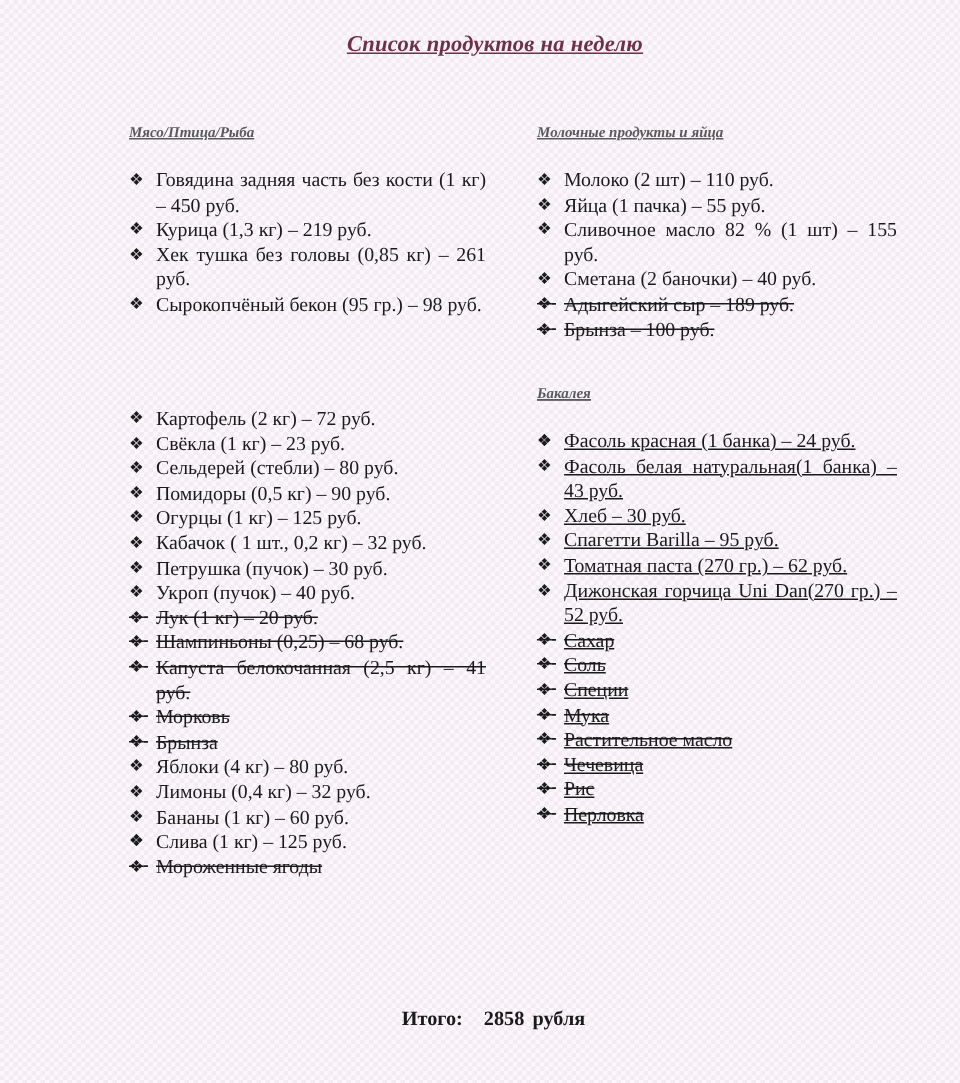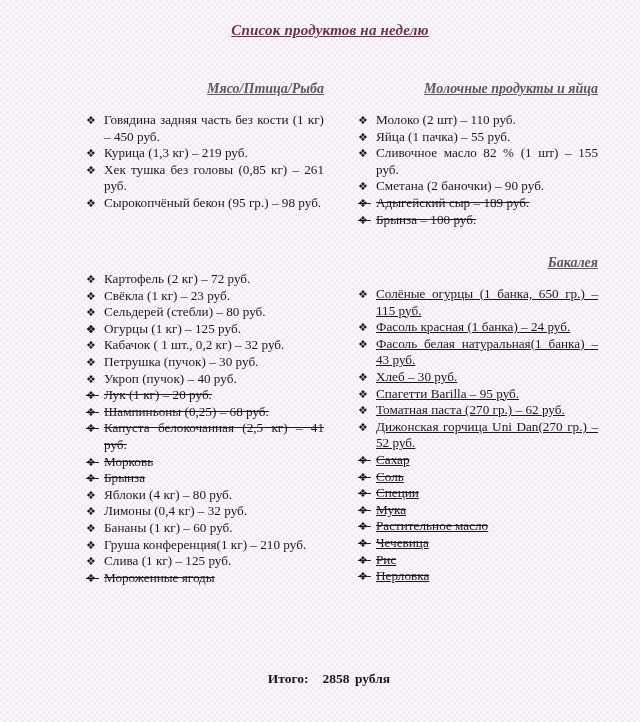--- a/index.html
+++ b/index.html
@@ -17,21 +17,21 @@
   .title {
     position:absolute; top:22px; left:0; width:660px; text-align:center;
     font-size:15px; font-weight:bold; font-style:italic; text-decoration:underline;
     color:#6e3048; letter-spacing:0.2px;
   }
   .col { position:absolute; }
   .col.left { left:86px; width:238px; }
   .col.right { left:358px; width:240px; }
   .section { position:absolute; left:0; width:100%; }
   .sec-head {
-    text-align:right; font-size:14px; font-weight:bold; font-style:italic;
+    text-align:left; font-size:10px; font-weight:bold; font-style:italic;
     text-decoration:underline; color:#5a5a5a; height:17px; line-height:17px;
   }
   ul.items { list-style:none; margin:0; padding:0; }
   ul.items li {
     position:relative; padding-left:18px; font-size:13.2px; line-height:16.6px;
     text-align:justify;
   }
   ul.items li .bullet {
     position:absolute; left:0; top:0; width:14px; font-size:11px; line-height:16.6px;
   }
@@ -57,56 +57,56 @@
         <li><span class="bullet">❖</span><span class="txt">Курица (1,3 кг) – 219 руб.</span></li>
         <li><span class="bullet">❖</span><span class="txt"> Хек тушка без головы (0,85 кг) – 261 руб.</span></li>
         <li><span class="bullet">❖</span><span class="txt">Сырокопчёный бекон (95 гр.) – 98 руб.</span></li>
       </ul>
   </div>
   <div class="section" style="top:256px;">
     <ul class="items" style="margin-top:15px;">
         <li><span class="bullet">❖</span><span class="txt">Картофель (2 кг) – 72 руб.</span></li>
         <li><span class="bullet">❖</span><span class="txt">Свёкла (1 кг) – 23 руб.</span></li>
         <li><span class="bullet">❖</span><span class="txt">Сельдерей (стебли) – 80 руб.</span></li>
-        <li><span class="bullet">❖</span></li>
+        <li><span class="bullet">❖</span><span class="txt">Помидоры (0,5 кг) – 90 руб.</span></li>
         <li><span class="bullet">❖</span><span class="txt">Огурцы (1 кг) – 125 руб.</span></li>
         <li><span class="bullet">❖</span><span class="txt">Кабачок ( 1 шт., 0,2 кг) – 32 руб.</span></li>
         <li><span class="bullet">❖</span><span class="txt">Петрушка (пучок) – 30 руб.</span></li>
         <li><span class="bullet">❖</span><span class="txt">Укроп (пучок) – 40 руб.</span></li>
         <li class="struck"><span class="bullet">❖</span><span class="txt">Лук (1 кг) – 20 руб.</span></li>
         <li class="struck"><span class="bullet">❖</span><span class="txt">Шампиньоны (0,25) – 68 руб.</span></li>
         <li class="struck"><span class="bullet">❖</span><span class="txt">Капуста белокочанная (2,5 кг) – 41 руб.</span></li>
         <li class="struck"><span class="bullet">❖</span><span class="txt">Морковь</span></li>
         <li class="struck"><span class="bullet">❖</span><span class="txt">Брынза</span></li>
         <li><span class="bullet">❖</span><span class="txt">Яблоки (4 кг) – 80 руб.</span></li>
         <li><span class="bullet">❖</span><span class="txt">Лимоны (0,4 кг) – 32 руб.</span></li>
         <li><span class="bullet">❖</span><span class="txt">Бананы (1 кг) – 60 руб.</span></li>
-        <li><span class="bullet">❖</span><span class="txt">Груша конференция(1 кг) – 210 руб.</span></li>
+        <li><span class="bullet">❖</span></li>
         <li><span class="bullet">❖</span><span class="txt">Слива (1 кг) – 125 руб.</span></li>
         <li class="struck"><span class="bullet">❖</span><span class="txt">Мороженные ягоды</span></li>
       </ul>
   </div>
 </div>
 
 <div class="col right">
   <div class="section" style="top:80px;">
     <div class="sec-head">Молочные продукты и яйца</div>
     <ul class="items" style="margin-top:15px;">
         <li><span class="bullet">❖</span><span class="txt">Молоко (2 шт) – 110 руб.</span></li>
         <li><span class="bullet">❖</span><span class="txt">Яйца (1 пачка) – 55 руб.</span></li>
         <li><span class="bullet">❖</span><span class="txt">Сливочное масло 82 % (1 шт) – 155 руб.</span></li>
-        <li><span class="bullet">❖</span><span class="txt">Сметана (2 баночки) – 90 руб.</span></li>
+        <li><span class="bullet">❖</span><span class="txt">Сметана (2 баночки) – 40 руб.</span></li>
         <li class="struck"><span class="bullet">❖</span><span class="txt">Адыгейский сыр – 189 руб.</span></li>
         <li class="struck"><span class="bullet">❖</span><span class="txt">Брынза – 100 руб.</span></li>
       </ul>
   </div>
   <div class="section" style="top:254px;text-decoration:underline;">
     <div class="sec-head">Бакалея</div>
     <ul class="items" style="margin-top:15px;">
-        <li><span class="bullet">❖</span><span class="txt">Солёные огурцы (1 банка, 650 гр.) – 115 руб.</span></li>
+        <li><span class="bullet">❖</span></li>
         <li><span class="bullet">❖</span><span class="txt">Фасоль красная (1 банка) – 24 руб.</span></li>
         <li><span class="bullet">❖</span><span class="txt">Фасоль белая натуральная(1 банка) – 43 руб.</span></li>
         <li><span class="bullet">❖</span><span class="txt">Хлеб – 30 руб.</span></li>
         <li><span class="bullet">❖</span><span class="txt">Спагетти Barilla – 95 руб.</span></li>
         <li><span class="bullet">❖</span><span class="txt">Томатная паста (270 гр.) – 62 руб.</span></li>
         <li><span class="bullet">❖</span><span class="txt">Дижонская горчица Uni Dan(270 гр.) – 52 руб.</span></li>
         <li class="struck"><span class="bullet">❖</span><span class="txt">Сахар</span></li>
         <li class="struck"><span class="bullet">❖</span><span class="txt">Соль</span></li>
         <li class="struck"><span class="bullet">❖</span><span class="txt">Специи</span></li>
         <li class="struck"><span class="bullet">❖</span><span class="txt">Мука</span></li>

